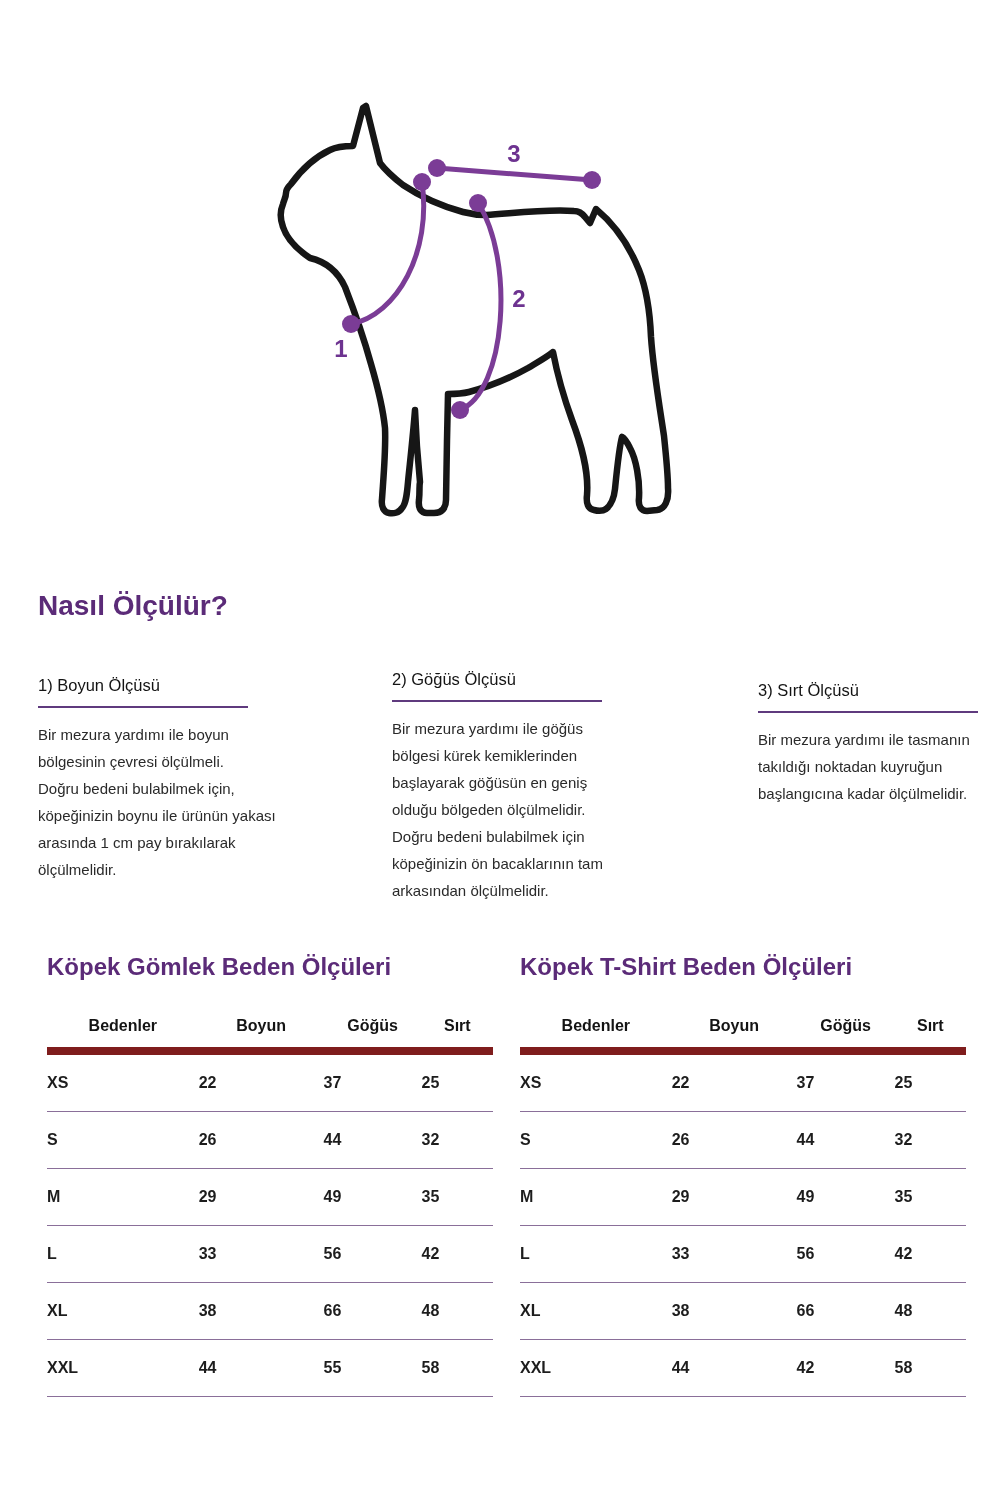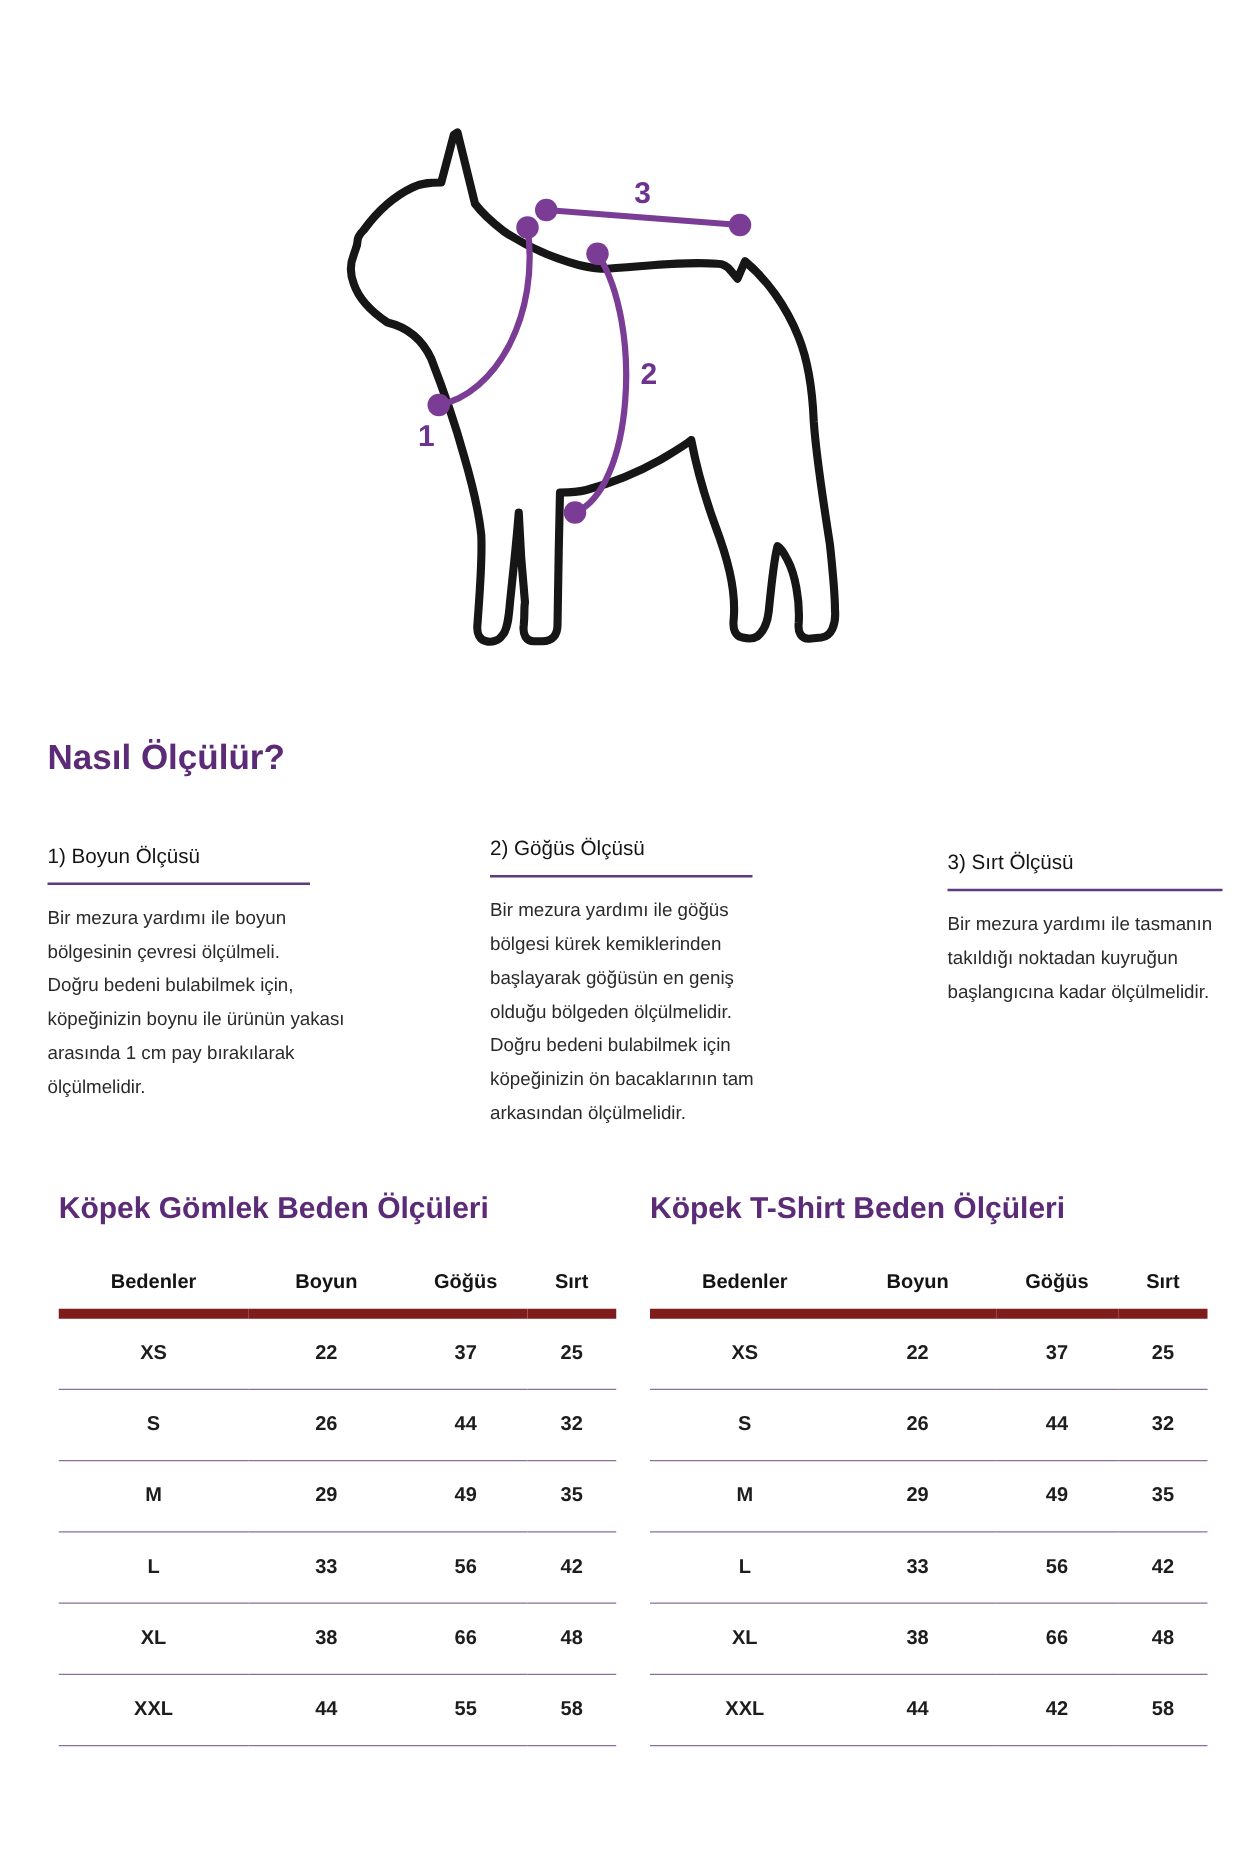--- a/index.html
+++ b/index.html
@@ -35,21 +35,21 @@
   .size-block-right { left:520px; }
   .size-title { margin:0 0 20px 0; font-size:24px; font-weight:bold; color:#5b2b78; }
   .size-table { width:100%; border-collapse:collapse; table-layout:fixed; }
   .size-table col.c1 { width:34%; } .size-table col.c2 { width:28%; }
   .size-table col.c3 { width:22%; } .size-table col.c4 { width:16%; }
   .size-table th {
     font-size:16px; font-weight:bold; color:#141414; text-align:center;
     padding:16px 0 12px 0; border-bottom:8px solid #7f1d1d;
   }
   .size-table td {
-    font-size:16px; font-weight:bold; color:#1d1d1d; text-align:center;
+    font-size:16px; font-weight:bold; color:#1d1d1d; 
     padding:19px 0; border-bottom:1.5px solid #8a6f99;
   }
 </style>
 </head>
 <body>
 
 <div class="page">
 
   <svg class="dog-svg" width="420" height="440" viewBox="265 85 420 440">
     <path class="dog-outline" d="

